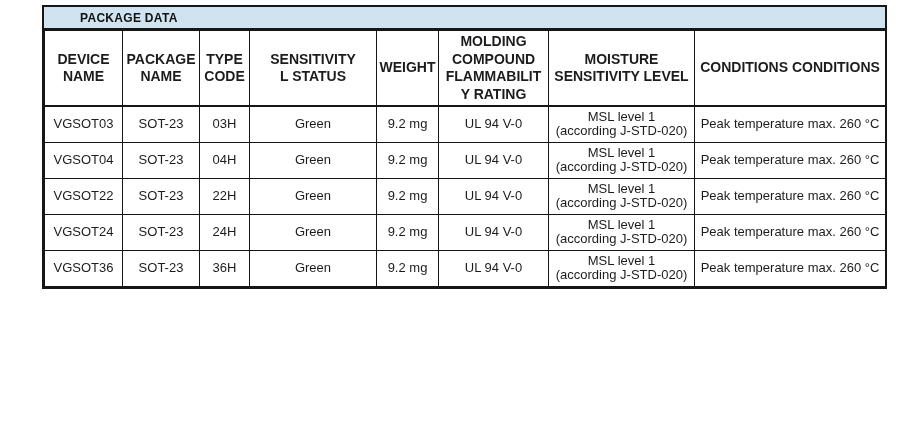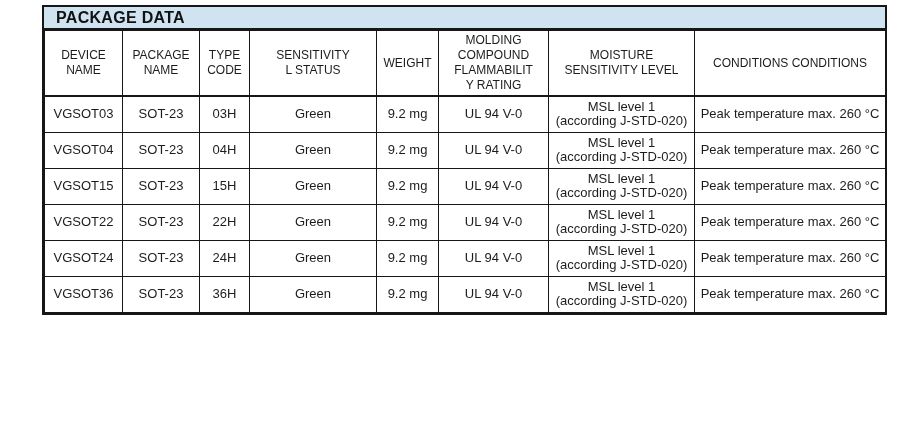--- a/index.html
+++ b/index.html
@@ -24,23 +24,24 @@
   .title-bar {
     background: #cfe3f0;
     border-bottom: 2px solid #161616;
     height: 23px;
     display: flex;
     align-items: center;
     padding-left: 12px;
   }
   .title-bar span {
     font-weight: bold;
-    font-size: 16px;
+    font-size: 12px;
     letter-spacing: 0.3px;
     color: #111111;
+    margin-left: 24px;
   }
   table {
     border-collapse: collapse;
     table-layout: fixed;
     width: 100%;
   }
   col.c0 { width: 78px; }
   col.c1 { width: 77px; }
   col.c2 { width: 50px; }
   col.c3 { width: 127px; }
@@ -50,22 +51,22 @@
   col.c7 { width: 191px; }
   th, td {
     border: 1px solid #161616;
     text-align: center;
     vertical-align: middle;
     color: #1c1c1c;
     white-space: pre-line;
     overflow: hidden;
   }
   thead th {
-    font-weight: normal;
-    font-size: 12px;
+    font-weight: bold;
+    font-size: 14px;
     line-height: 1.25;
     height: 65px;
     border-bottom-width: 2px;
     padding: 2px 1px;
   }
   tbody td {
     font-weight: normal;
     font-size: 13px;
     line-height: 1.1;
     height: 36px;
@@ -128,31 +129,20 @@
             <td>SOT-23</td>
             <td>04H</td>
             <td>Green</td>
             <td>9.2 mg</td>
             <td>UL 94 V-0</td>
             <td>MSL level 1
 (according J-STD-020)</td>
             <td>Peak temperature max. 260 °C</td>
           </tr>
           <tr>
-            <td>VGSOT15</td>
-            <td>SOT-23</td>
-            <td>15H</td>
-            <td>Green</td>
-            <td>9.2 mg</td>
-            <td>UL 94 V-0</td>
-            <td>MSL level 1
-(according J-STD-020)</td>
-            <td>Peak temperature max. 260 °C</td>
-          </tr>
-          <tr>
             <td>VGSOT22</td>
             <td>SOT-23</td>
             <td>22H</td>
             <td>Green</td>
             <td>9.2 mg</td>
             <td>UL 94 V-0</td>
             <td>MSL level 1
 (according J-STD-020)</td>
             <td>Peak temperature max. 260 °C</td>
           </tr>

